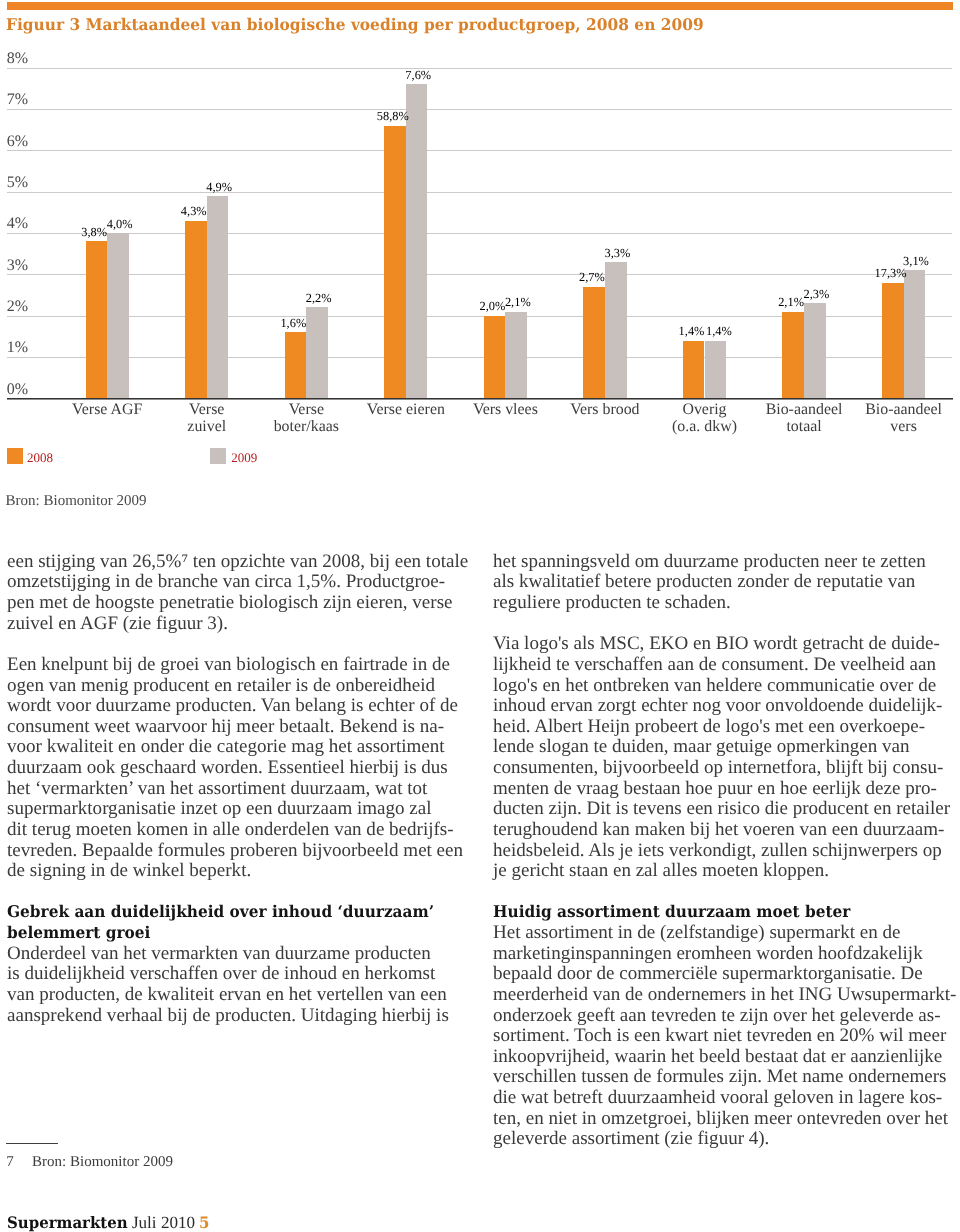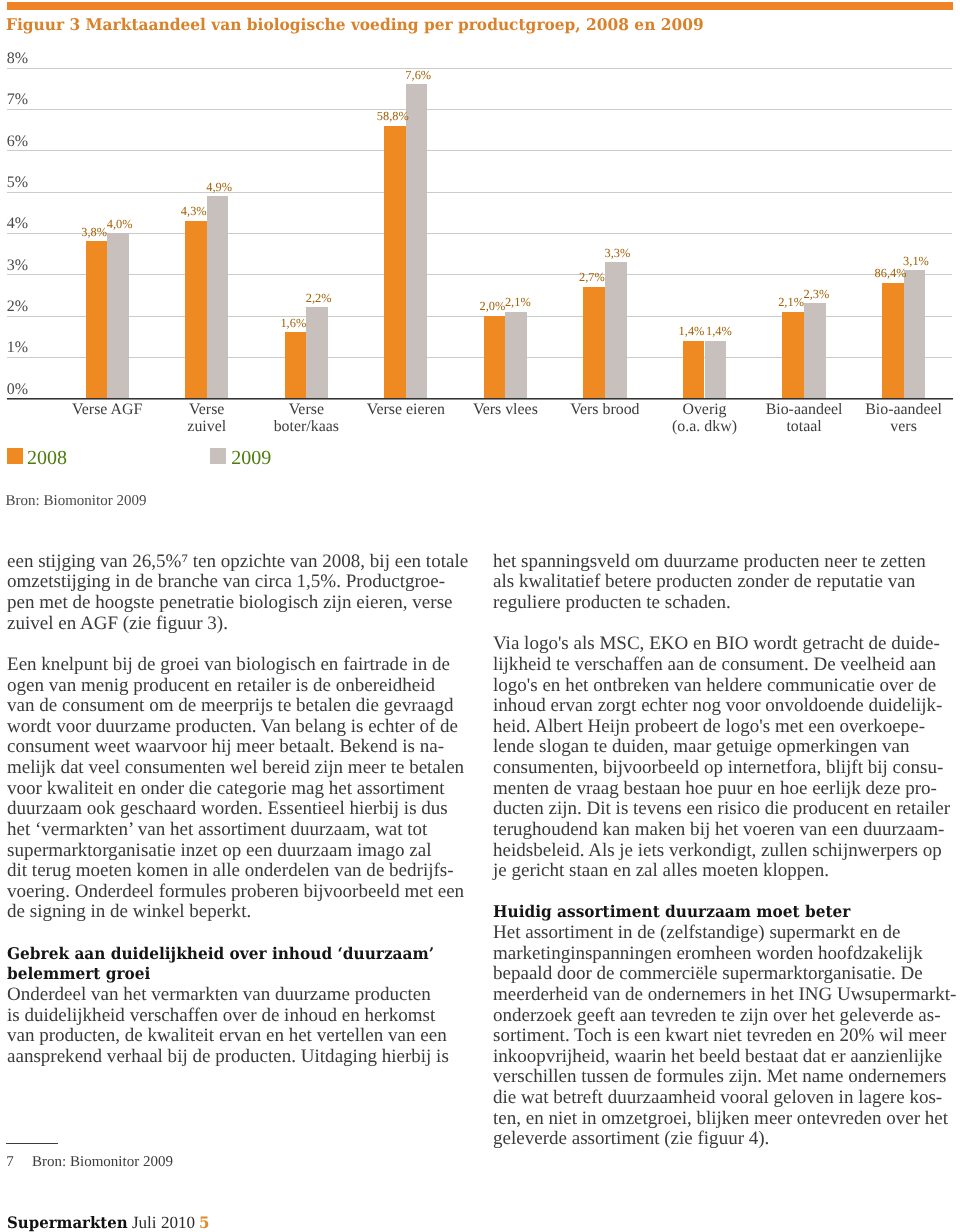--- a/index.html
+++ b/index.html
@@ -27,26 +27,26 @@
   }
 
   
   #chart { position:absolute; left:0; top:0; width:960px; height:480px; }
   .gridline { position:absolute; left:7px; width:945px; height:1px; background:#cbcbcb; }
   .axisline { position:absolute; left:6.5px; width:946px; height:2px;
               background:linear-gradient(to bottom, #333333 0 55%, #8d8d8d 55% 100%); }
   .ytick  { position:absolute; left:6.8px; font-size:16.0px; line-height:16.0px;
             color:#4a4a4a; white-space:nowrap; }
   .bar    { position:absolute; width:21.6px; }
-  .vlab   { position:absolute; font-size:12.4px; line-height:12.4px; color:#a16207;
+  .vlab   { position:absolute; font-size:12.4px; line-height:12.4px; color:#000000;
             text-align:center; width:80px; white-space:nowrap; }
   .xlab   { position:absolute; font-size:15.9px; line-height:17.3px; color:#3d3d3d;
             text-align:center; width:200px; }
   .lg-sw  { position:absolute; width:15.4px; height:15.7px; }
-  .lg-tx  { position:absolute; font-size:20px; line-height:16.8px; color:#4d7c0f;
+  .lg-tx  { position:absolute; font-size:13px; line-height:16.8px; color:#b91c1c;
             white-space:nowrap; }
   #src-note { position:absolute; left:5.6px; top:493.5px; font-size:15px;
               line-height:15px; color:#4a4a4a; white-space:nowrap; }
 
   
   .col { position:absolute; top:551.8px; width:470px;
          font-size:19.05px; line-height:20.62px; color:#3a3a3a; }
   #col-left  { left:7px; }
   #col-right { left:493px; }
   .col .para { margin:0 0 20.62px 0; }
@@ -126,21 +126,21 @@
   <div class="vlab" style="left:352.85px; top:110.30px">58,8%</div>
   <div class="vlab" style="left:378.25px; top:68.97px">7,6%</div>
   <div class="vlab" style="left:452.40px; top:300.41px">2,0%</div>
   <div class="vlab" style="left:477.80px; top:296.28px">2,1%</div>
   <div class="vlab" style="left:551.95px; top:271.48px">2,7%</div>
   <div class="vlab" style="left:577.35px; top:246.69px">3,3%</div>
   <div class="vlab" style="left:651.50px; top:325.21px">1,4%</div>
   <div class="vlab" style="left:678.90px; top:325.21px">1,4%</div>
   <div class="vlab" style="left:751.05px; top:296.28px">2,1%</div>
   <div class="vlab" style="left:776.45px; top:288.02px">2,3%</div>
-  <div class="vlab" style="left:850.60px; top:267.35px">86,4%</div>
+  <div class="vlab" style="left:850.60px; top:267.35px">17,3%</div>
   <div class="vlab" style="left:876.00px; top:254.95px">3,1%</div>
   <div class="xlab" style="left:7.20px; top:401.10px">
       <span class="line">Verse AGF</span>
     </div>
   <div class="xlab" style="left:106.75px; top:401.10px">
       <span class="line">Verse</span>
       <span class="line">zuivel</span>
     </div>
   <div class="xlab" style="left:206.30px; top:401.10px">
       <span class="line">Verse</span>
@@ -178,30 +178,28 @@
 <div class="col" id="col-left">
   <div class="para">
       <span class="line">een stijging van 26,5%⁷ ten opzichte van 2008, bij een totale</span>
       <span class="line">omzetstijging in de branche van circa 1,5%. Productgroe-</span>
       <span class="line">pen met de hoogste penetratie biologisch zijn eieren, verse</span>
       <span class="line">zuivel en AGF (zie figuur 3).</span>
     </div>
   <div class="para">
       <span class="line">Een knelpunt bij de groei van biologisch en fairtrade in de</span>
       <span class="line">ogen van menig producent en retailer is de onbereidheid</span>
-      <span class="line">van de consument om de meerprijs te betalen die gevraagd</span>
       <span class="line">wordt voor duurzame producten. Van belang is echter of de</span>
       <span class="line">consument weet waarvoor hij meer betaalt. Bekend is na-</span>
-      <span class="line">melijk dat veel consumenten wel bereid zijn meer te betalen</span>
       <span class="line">voor kwaliteit en onder die categorie mag het assortiment</span>
       <span class="line">duurzaam ook geschaard worden. Essentieel hierbij is dus</span>
       <span class="line">het ‘vermarkten’ van het assortiment duurzaam, wat tot</span>
       <span class="line">supermarktorganisatie inzet op een duurzaam imago zal</span>
       <span class="line">dit terug moeten komen in alle onderdelen van de bedrijfs-</span>
-      <span class="line">voering. Onderdeel formules proberen bijvoorbeeld met een</span>
+      <span class="line">tevreden. Bepaalde formules proberen bijvoorbeeld met een</span>
       <span class="line">de signing in de winkel beperkt.</span>
     </div>
   <div class="head">
       <span class="line">Gebrek aan duidelijkheid over inhoud ‘duurzaam’</span>
       <span class="line">belemmert groei</span>
     </div>
   <div class="para">
       <span class="line">Onderdeel van het vermarkten van duurzame producten</span>
       <span class="line">is duidelijkheid verschaffen over de inhoud en herkomst</span>
       <span class="line">van producten, de kwaliteit ervan en het vertellen van een</span>

